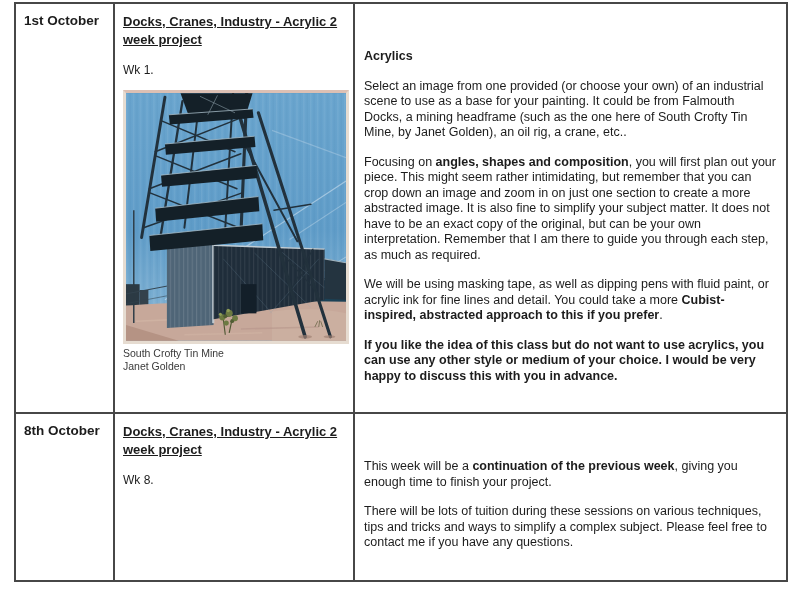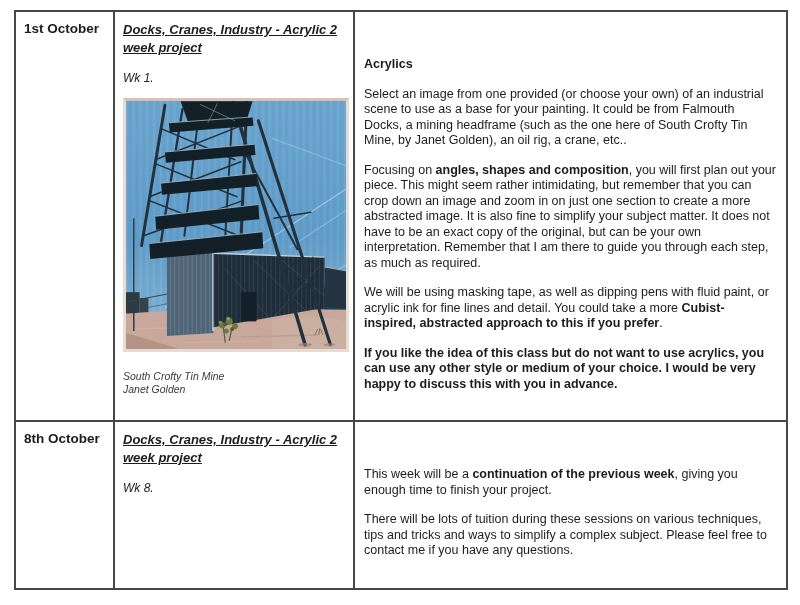--- a/index.html
+++ b/index.html
@@ -6,51 +6,51 @@
   html,body { background:#ffffff; }
   body {
     width:800px; height:605px;
     font-family:"Liberation Sans", sans-serif;
     color:#1c1c1c;
     position:relative;
   }
   .sheet { position:absolute; left:0; top:0; width:800px; height:605px; background:#ffffff; }
 
   .schedule-grid {
-    position:absolute; left:14px; top:10px;
+    position:absolute; left:14px; top:2px;
     width:774px; height:580px;
     display:grid;
     grid-template-columns:99px 240px 431px;
     grid-template-rows:410px 166px;
     border:2px solid #474747;
     background:#ffffff;
   }
   .cell { overflow:hidden; background:#ffffff; }
   .b-r { border-right:2px solid #474747; }
   .b-b { border-bottom:2px solid #474747; }
 
   .date-cell { padding:9px 6px 6px 8px; font-weight:bold; font-size:13.5px; }
 
-  .proj-cell { padding:9px 4px 6px 8px;font-style:italic; }
+  .proj-cell { padding:9px 4px 6px 8px; }
   .proj-title {
     font-weight:bold; font-size:13px; line-height:18px;
     text-decoration:underline;
     margin-bottom:13px; max-width:226px;
   }
   .week-label { font-size:12px; line-height:16px; margin-bottom:12px; }
 
   .painting {
     width:226px;
     border:3px solid #e6dcd1;
     border-top-color:#dcc0b4;
     background:#5f9cc8;
     line-height:0;
   }
   .painting svg { display:block; }
-  .caption { margin-top:18px; font-size:10.5px; line-height:13px; color:#3a3a3a; }
+  .caption { margin-top:3px; font-size:10.5px; line-height:13px; color:#3a3a3a; }
 
   .det-cell { padding:9px 10px 6px 9px;margin-top:36px; }
   .det-cell p {
     font-size:12.5px; line-height:15.5px;
     margin:0 0 14px 0; max-width:414px;
   }
   .det-cell p:last-child { margin-bottom:0; }
   .b { font-weight:bold; }
 </style>
 </head>

